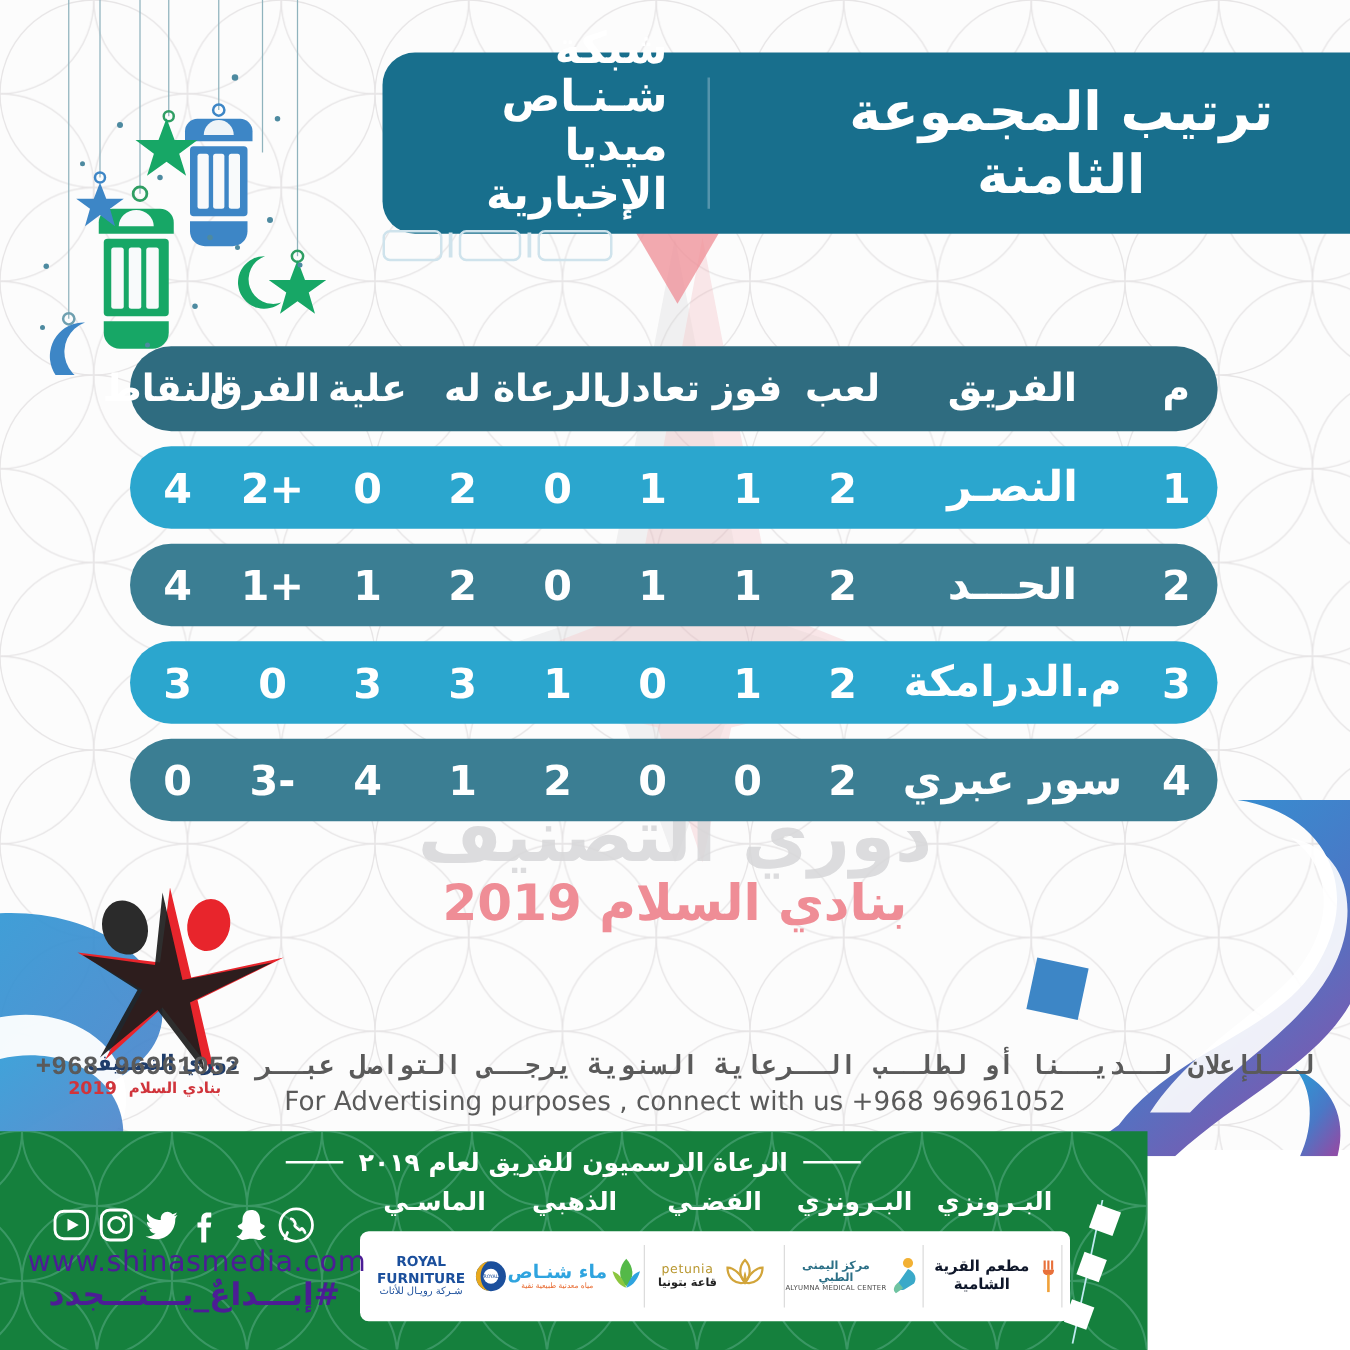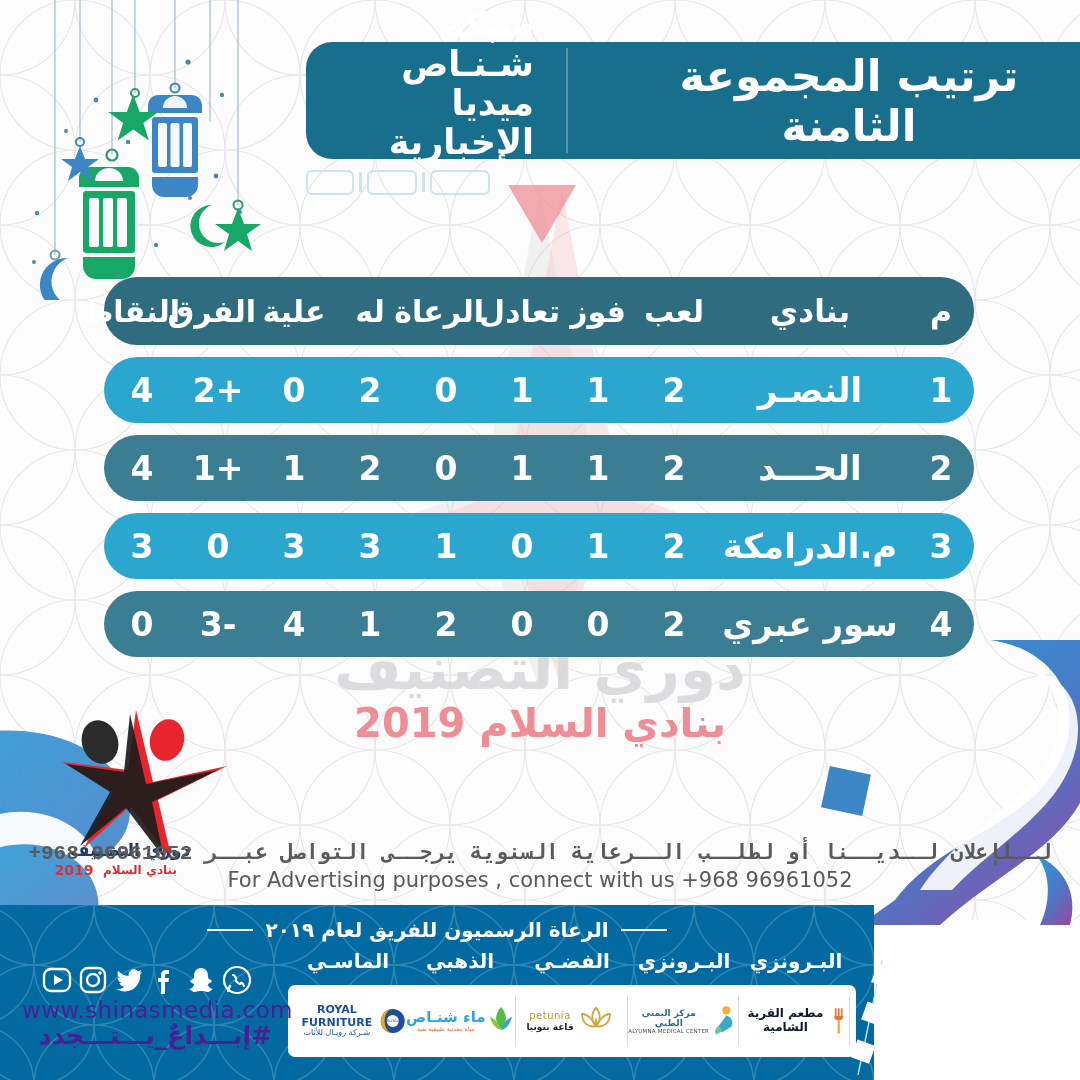--- a/index.html
+++ b/index.html
@@ -20,21 +20,21 @@
   .star-wm{position:absolute;left:330px;top:190px;width:420px;height:500px;z-index:1;opacity:.5;}
 
   
   .wm-text{position:absolute;left:0;right:0;top:635px;text-align:center;z-index:2;
     font-size:58px;color:#d7d7d9;letter-spacing:2px;font-weight:700;opacity:.85;}
 
   
   .lanterns{position:absolute;left:0;top:0;width:330px;height:300px;z-index:3;}
 
   
-  .header-bar{position:absolute;left:306px;top:42px;width:774px;height:117px;
+  .header-bar{position:absolute;left:306px;top:42px;width:774px;height:145px;
     background:#186f8d;border-radius:26px 0 0 26px;z-index:5;
     display:flex;flex-direction:row-reverse;align-items:center;}
   .brand{width:256px;display:flex;flex-direction:column;align-items:flex-end;
     justify-content:center;padding-right:28px;box-sizing:border-box;color:#fff;}
   .brand-l1{font-size:35px;line-height:1.12;font-weight:700;letter-spacing:0;}
   .brand-l2{font-size:35px;line-height:1.12;font-weight:700;}
   .brand-mark{margin-top:7px;height:26px;display:flex;align-items:center;gap:5px;}
   .bm-box{border:2.5px solid #cfe3ec;border-radius:6px;height:21px;}
   .bm-box.a{width:56px;}
   .bm-box.b{width:46px;}
@@ -78,21 +78,21 @@
   .sq-blue{position:absolute;left:825px;top:770px;width:42px;height:42px;z-index:3;
     background:#3d86c6;transform:rotate(12deg);}
 
   
   .ads{position:absolute;left:0;right:0;top:840px;text-align:center;z-index:6;color:#5a5a5a;}
   .ads-ar{font-size:21px;font-weight:700;direction:rtl;margin-bottom:3px;letter-spacing:.2px;font-family:Liberation Mono, monospace;}
   .ads-en{font-size:21px;direction:ltr;}
 
   
   .footer{position:absolute;left:0;top:905px;width:874px;height:175px;z-index:7;
-    background:#0369a1;overflow:hidden;}
+    background:#15803d;overflow:hidden;padding-left:44px;}
   .footer-pat{position:absolute;inset:0;opacity:.22;}
   .sponsor-head{position:absolute;left:0;right:0;top:13px;text-align:center;color:#fff;
     font-size:20px;font-weight:700;display:flex;align-items:center;justify-content:center;gap:12px;}
   .sh-line{width:46px;height:2px;background:#fff;display:inline-block;}
   .tiers{position:absolute;left:292px;top:44px;width:560px;display:flex;
     flex-direction:row-reverse;color:#fff;font-size:20px;font-weight:700;}
   .tier{flex:1;text-align:center;}
   .logo-strip{position:absolute;left:288px;top:985px;width:568px;height:72px;z-index:8;
     background:#fff;border-radius:7px;display:flex;flex-direction:row-reverse;
     align-items:center;padding:0 6px;box-sizing:border-box;}
@@ -227,21 +227,21 @@
       </div>
     </div>
     <div class="brand-sep"></div>
     <div class="header-title">ترتيب المجموعة الثامنة</div>
   </div>
 
   <div class="table">
 
     <div class="row header">
       <div class="c-no">م</div>
-      <div class="c-team">بنادي</div>
+      <div class="c-team">الفريق</div>
       <div class="c-st">لعب</div>
       <div class="c-st">فوز</div>
       <div class="c-st">تعادل</div>
       <div class="c-st">الرعاة</div>
       <div class="c-st">له</div>
       <div class="c-st">علية</div>
       <div class="c-st">الفرق</div>
       <div class="c-st">النقاط</div>
     </div>
 

